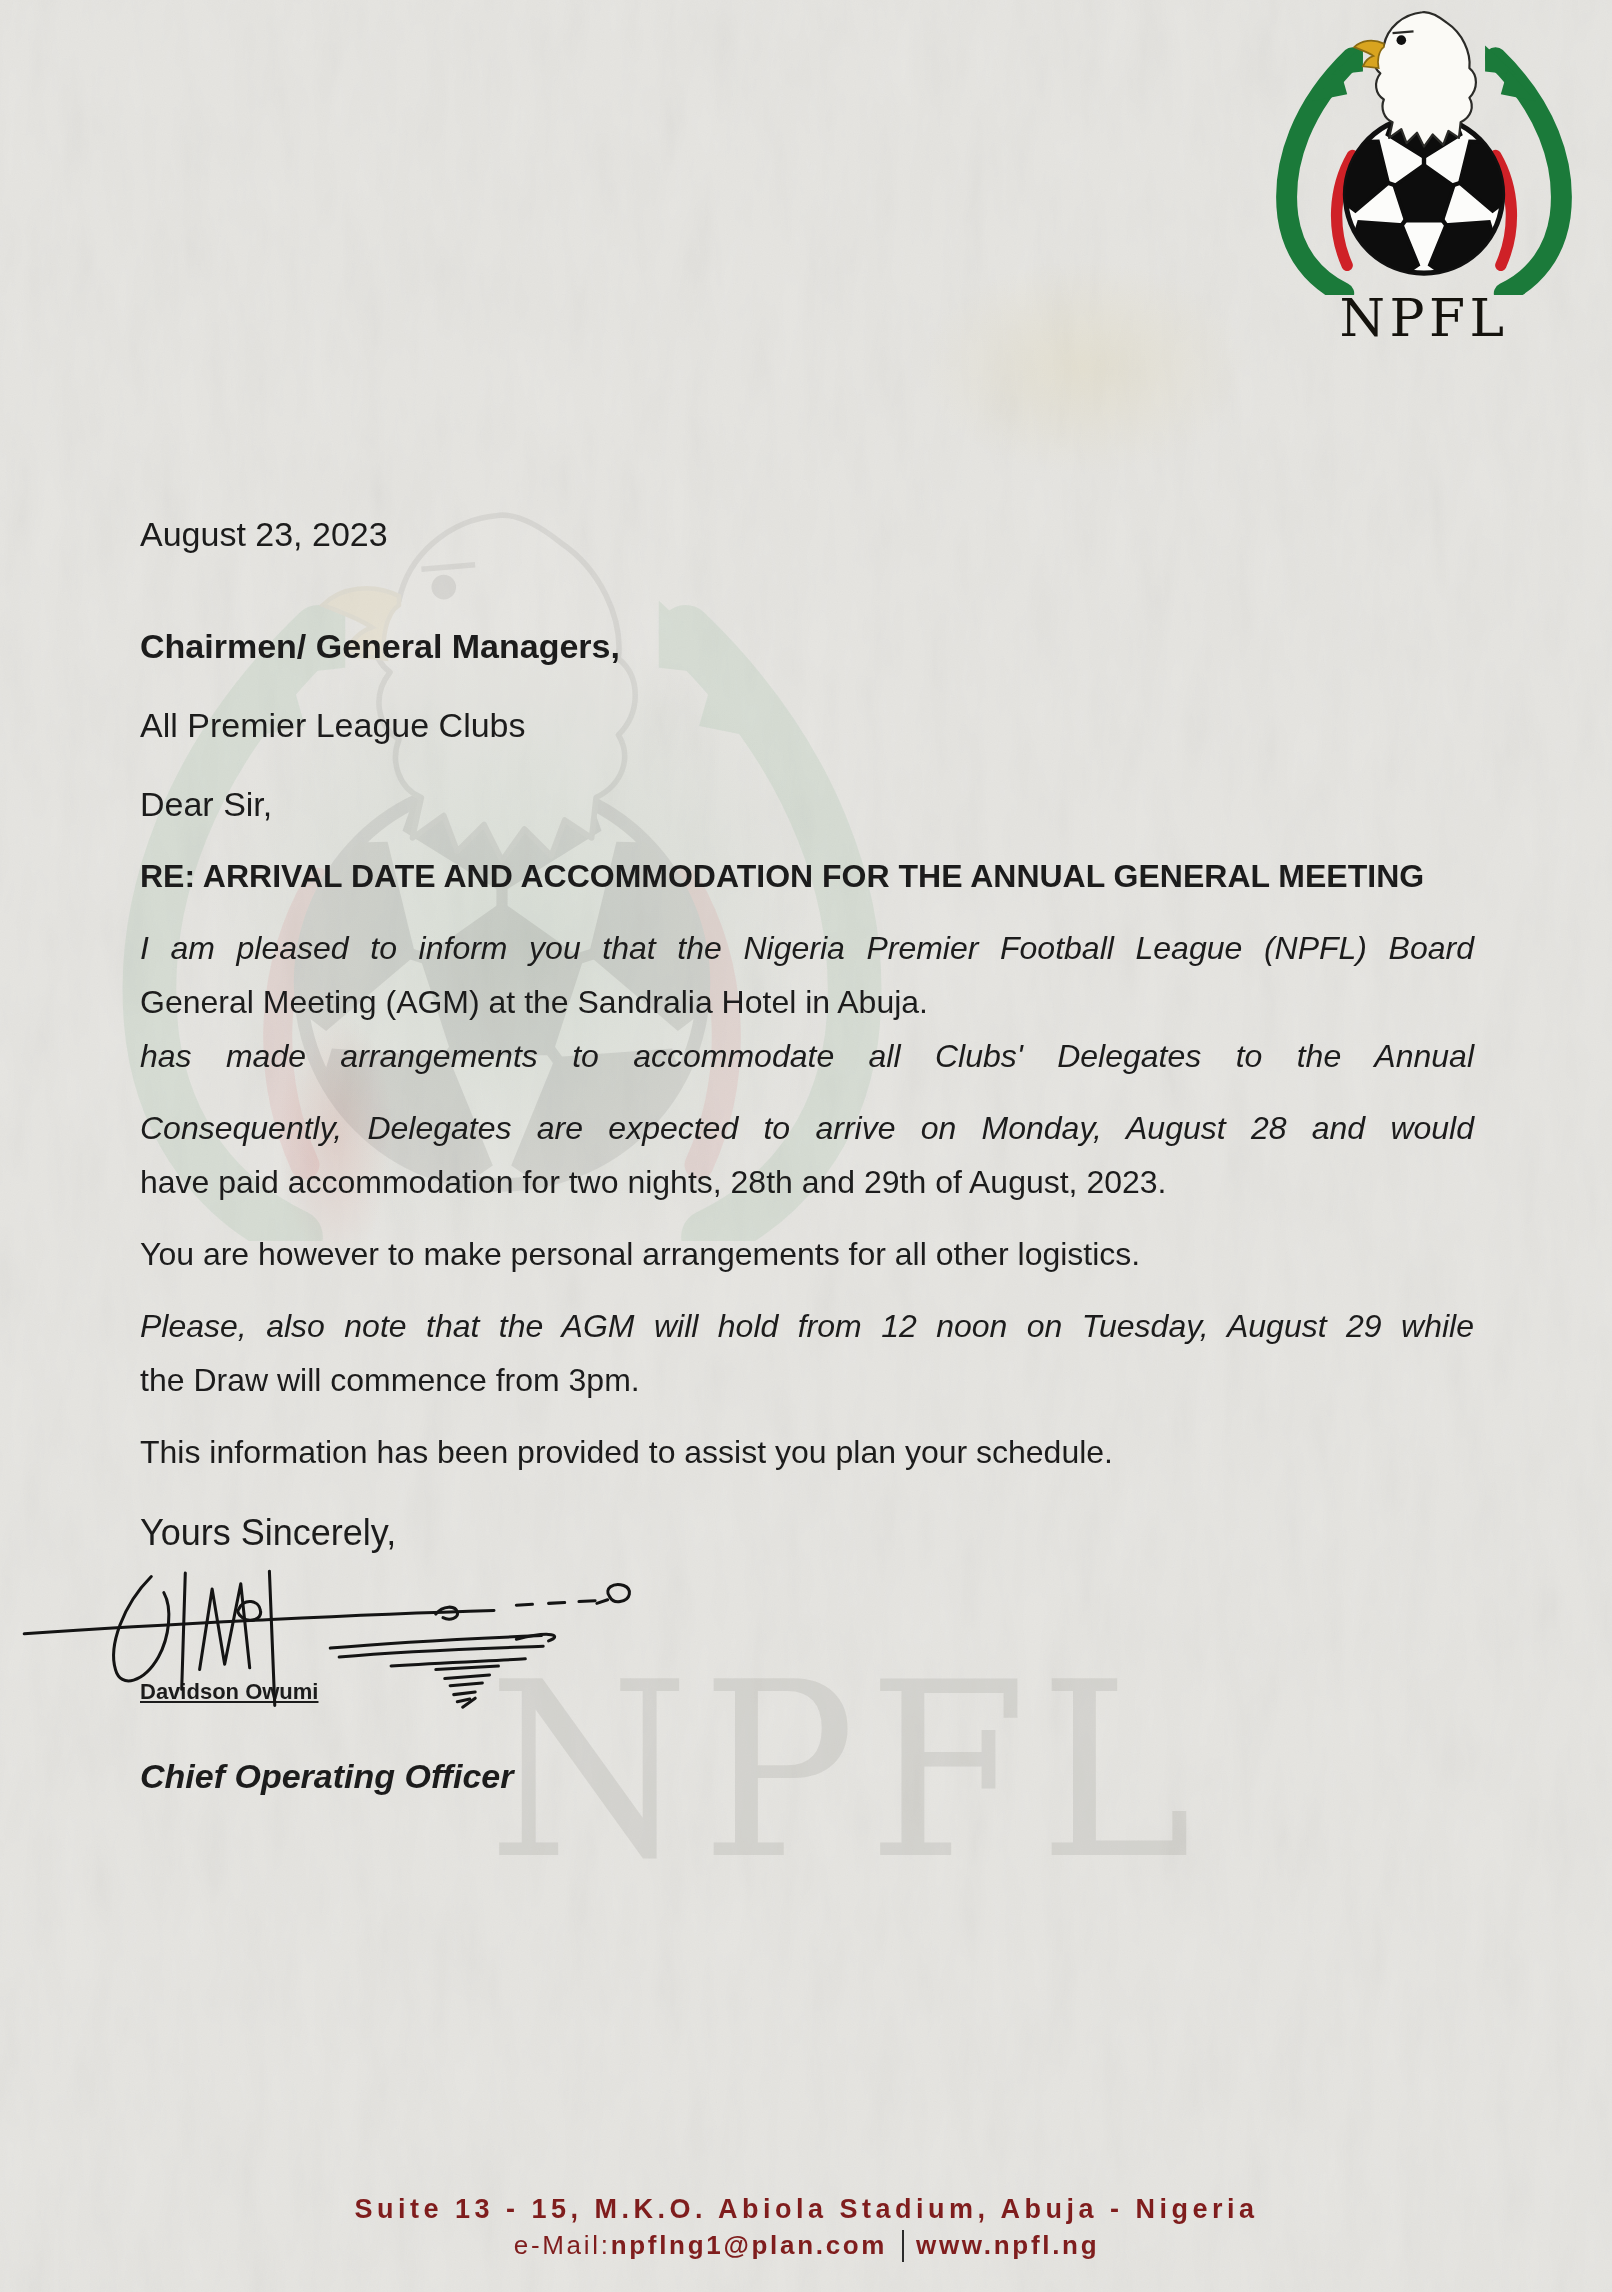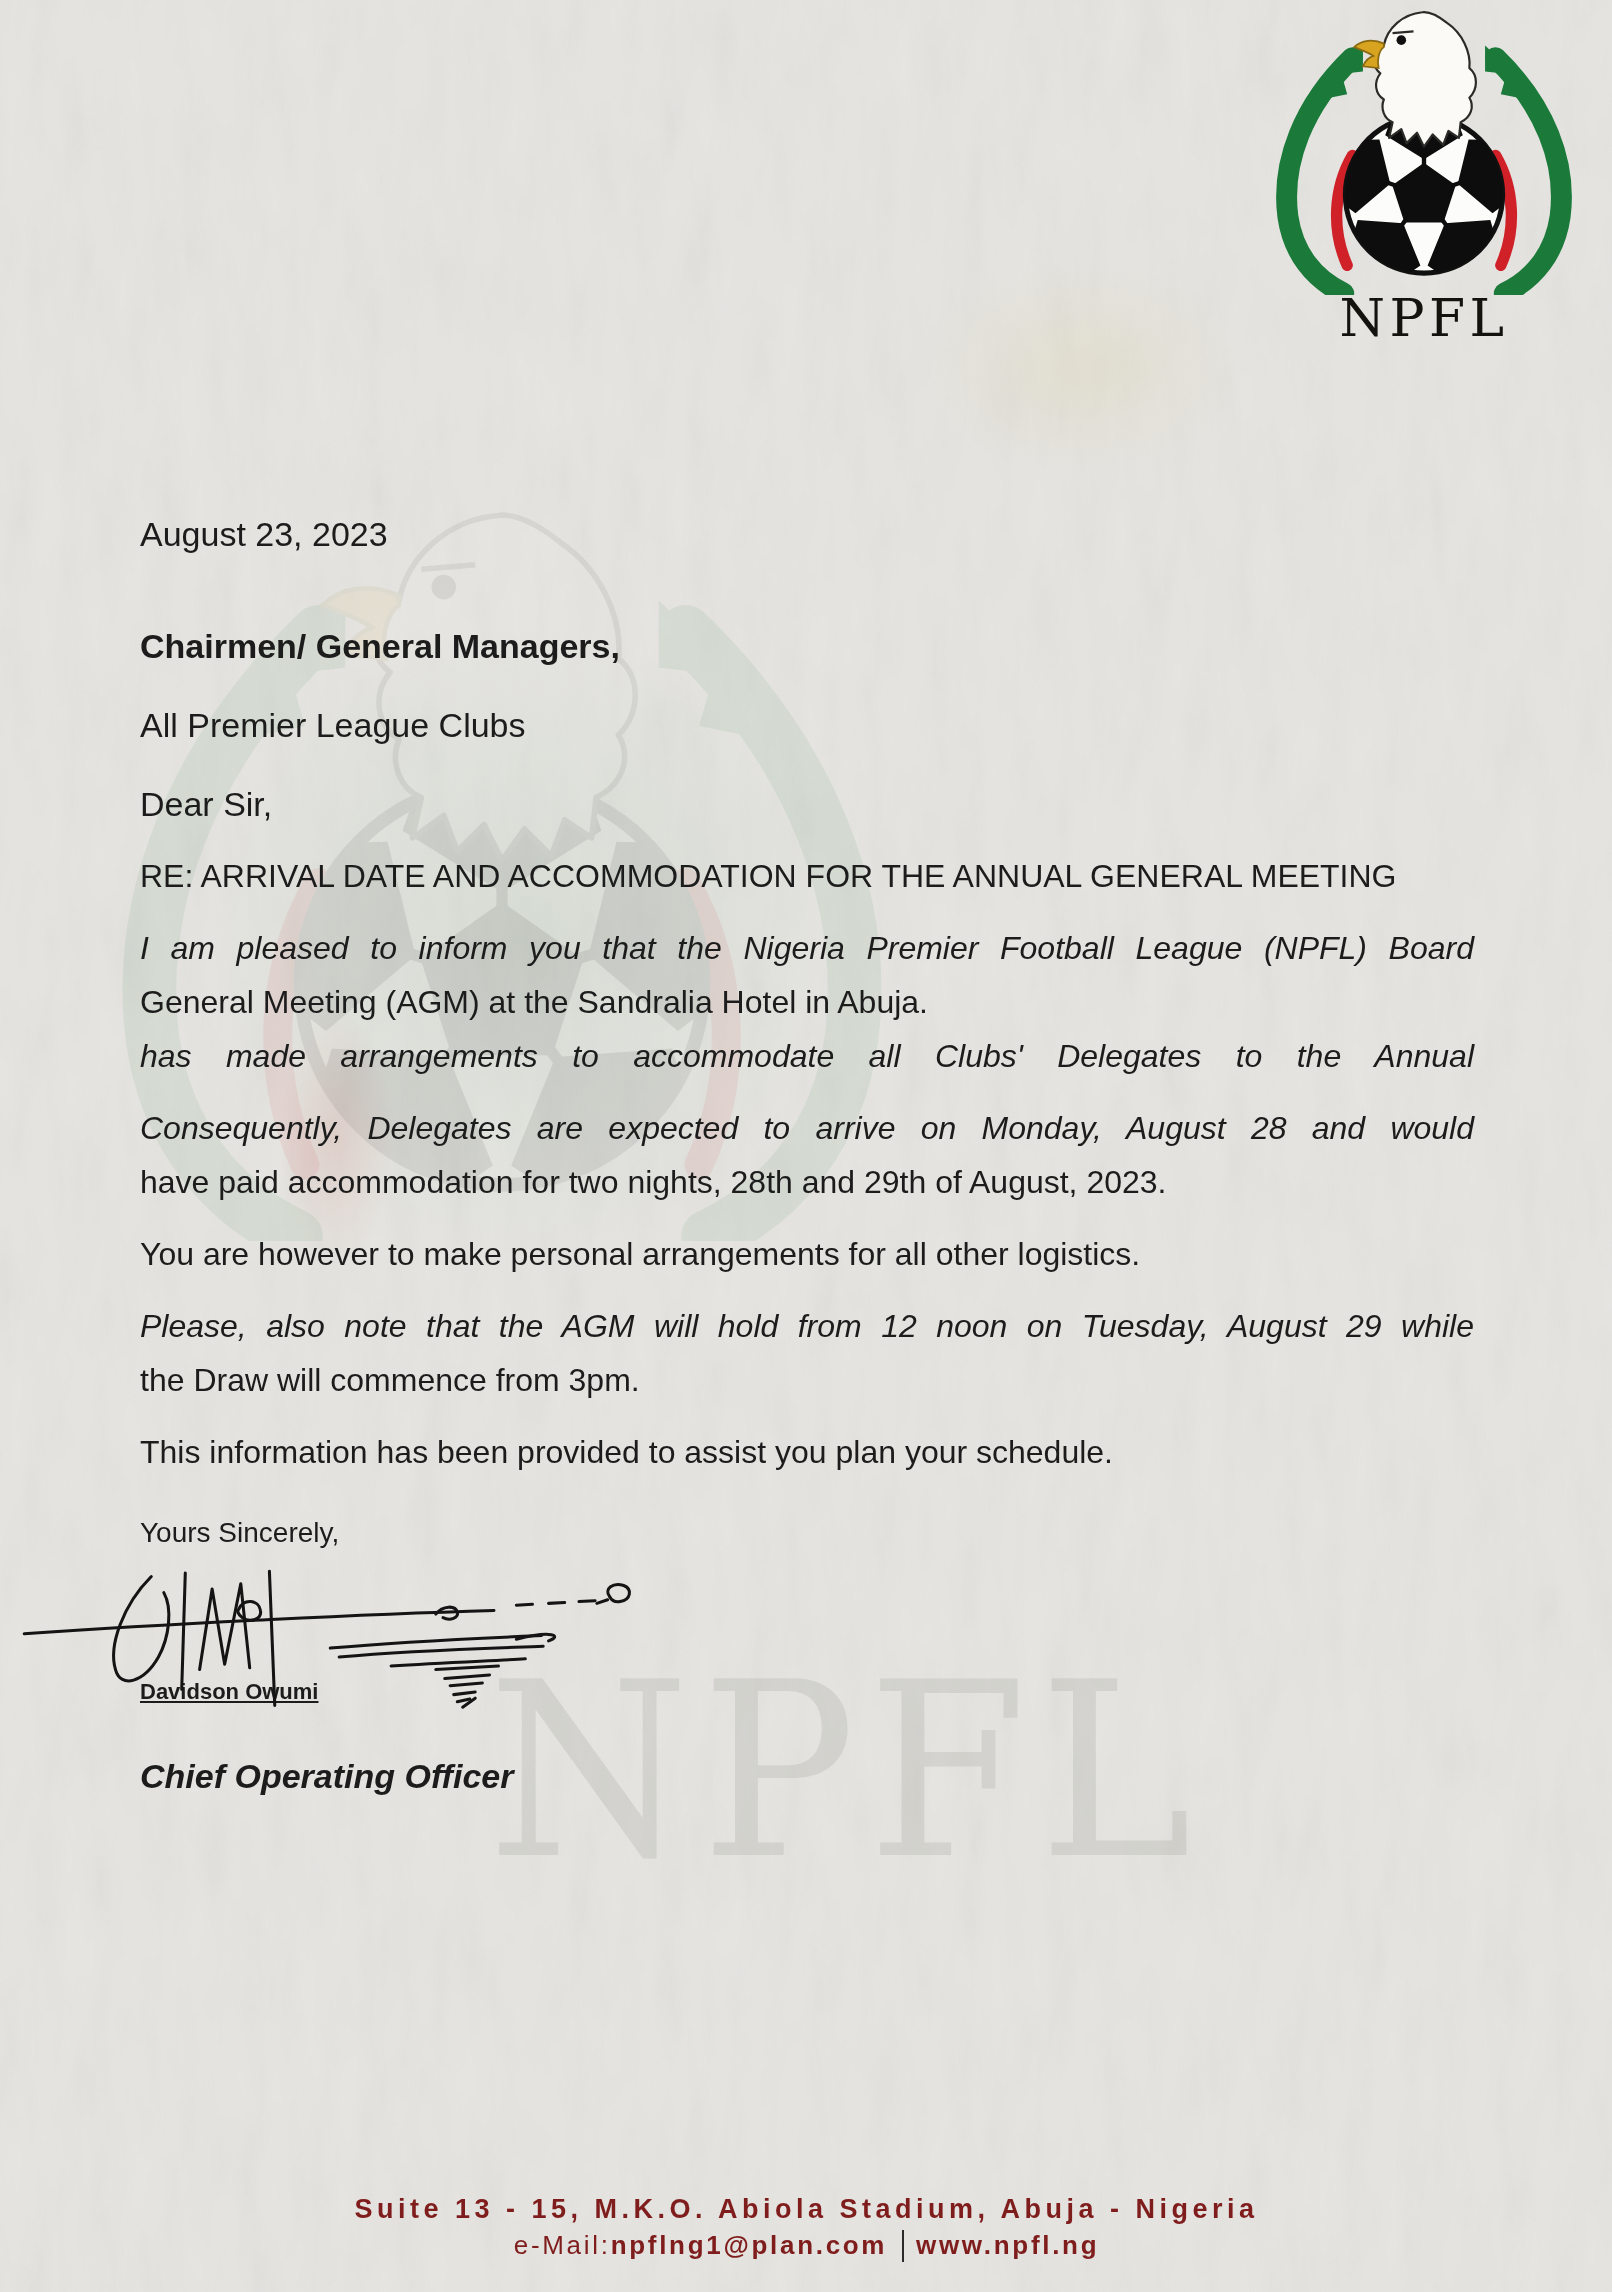--- a/index.html
+++ b/index.html
@@ -45,27 +45,27 @@
     font-size: 52px; line-height: 1; letter-spacing: 4.5px;
     color: #14120d; margin-top: -3.6px;
   }
 
   
   .content { position: absolute; left: 140px; right: 139px; top: 0; }
   .date-line { margin-top: 507px; font-size: 34px; line-height: 54px; }
   .recipient-1 { margin-top: 58px; font-size: 34px; line-height: 54px; font-weight: bold; }
   .recipient-2 { margin-top: 25px; font-size: 34px; line-height: 54px; }
   .salutation  { margin-top: 25px; font-size: 34px; line-height: 54px; }
-  .subject     { margin-top: 18px; font-size: 32px; line-height: 54px; font-weight: normal; }
+  .subject     { margin-top: 18px; font-size: 32px; line-height: 54px; font-weight: bold; }
 
   .para { margin-top: 18px; }
   .bline { font-size: 32px; line-height: 54px; }
   .jline { text-align: justify; text-align-last: justify; font-style: italic; }
 
-  .closing { margin-top: 27px; font-size: 28px; line-height: 54px; }
+  .closing { margin-top: 27px; font-size: 36px; line-height: 54px; }
 
   .sig-wrap { position: relative; height: 106px; }
   .sig-wrap svg { position: absolute; left: -125px; top: 3.6px; width: 1119px; height: 170px; overflow: visible; }
 
   .signer-name  { font-size: 22px; line-height: 52px; font-weight: bold; text-decoration: underline; }
   .signer-title { font-size: 34px; line-height: 52px; font-weight: bold; font-style: italic; margin-top: 32px; }
 
   
   .footer { position: absolute; left: 0; right: 0; top: 2192px; text-align: center; color: #7f1d1d; }
   .footer-address { font-size: 27px; font-weight: bold; letter-spacing: 4.5px; line-height: 34px; }

